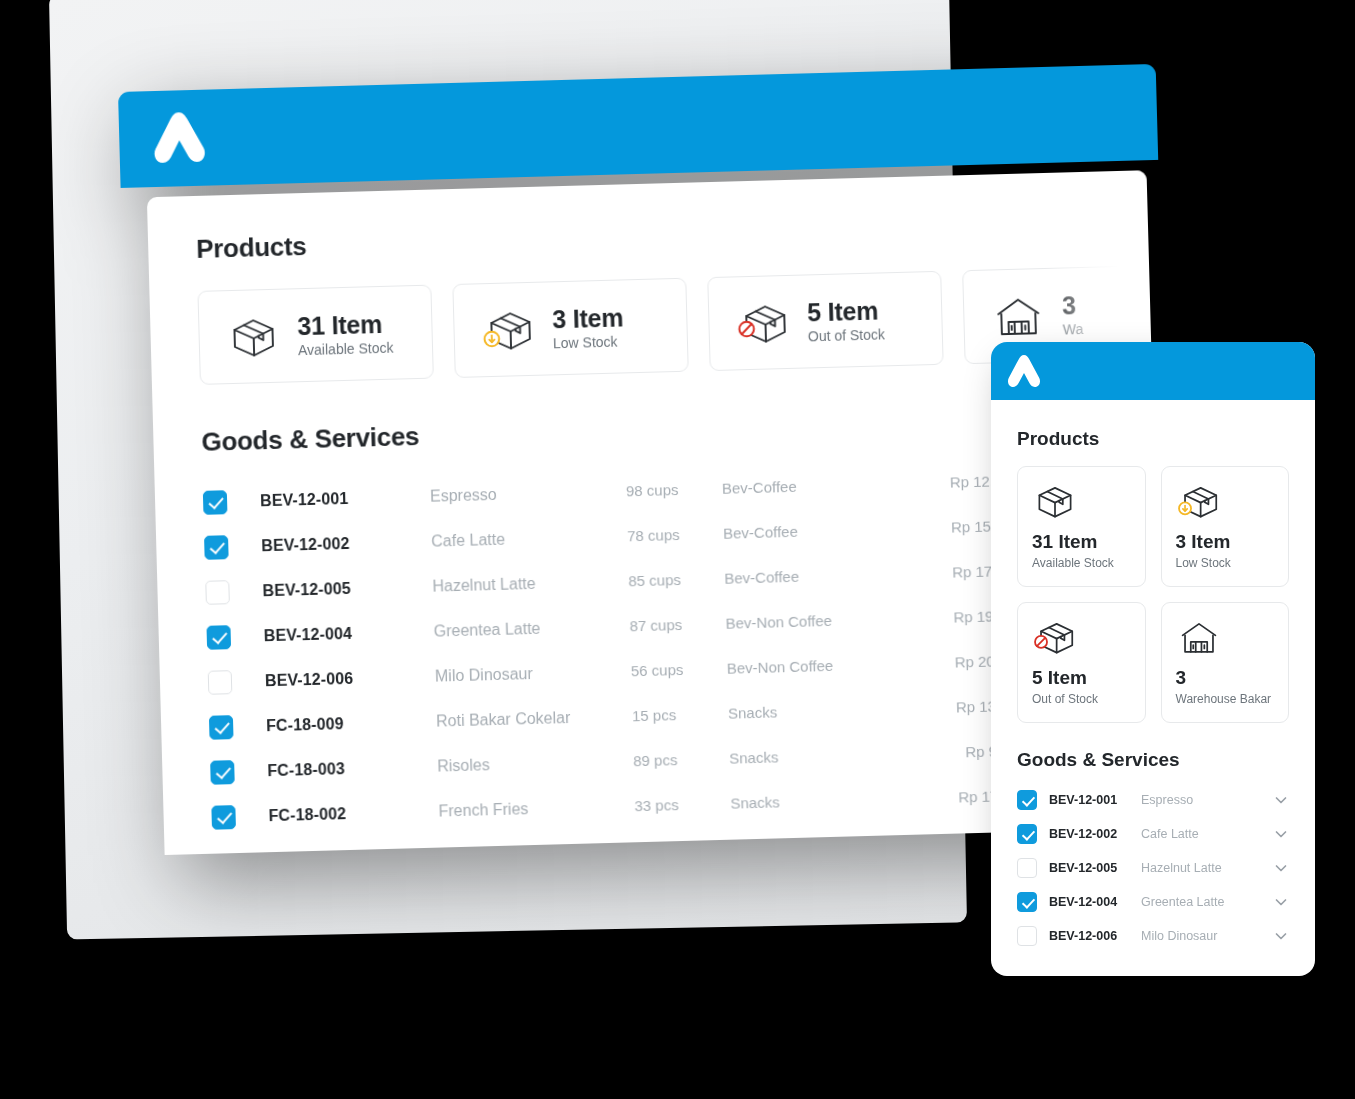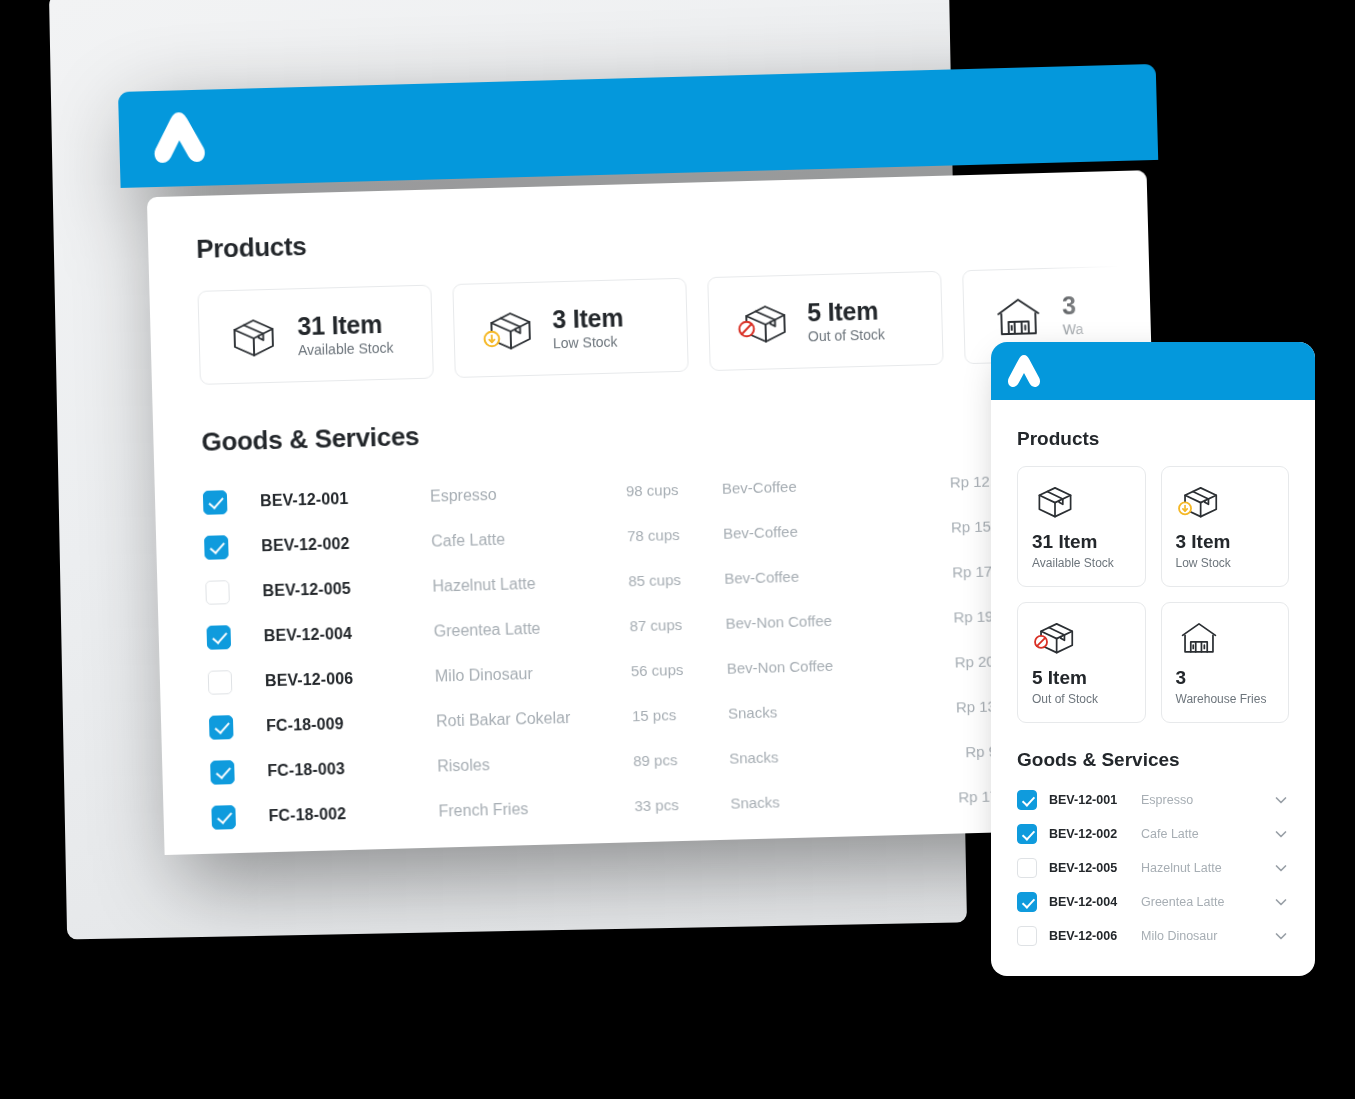--- a/index.html
+++ b/index.html
@@ -406,21 +406,21 @@
               <g fill="none" stroke="#2b2f33" stroke-width="2.1" stroke-linejoin="round" stroke-linecap="round">
                 <path d="M8 22 L28 8 L48 22"></path>
                 <path d="M11 22 L11 42 L45 42 L45 22"></path>
                 <path d="M18 42 L18 30 L38 30 L38 42"></path>
                 <path d="M24 30 L24 42 M31 30 L31 42"></path>
                 <path d="M21 34 L21 38 M34.5 34 L34.5 38"></path>
               </g>
             </svg>
           </span>
           <div class="m-num">3</div>
-          <div class="m-label">Warehouse Fries</div>
+          <div class="m-label">Warehouse Bakar</div>
         </div>
 
       </div>
 
       <div class="m-goods-title">Goods &amp; Services</div>
 
       <div class="m-list" id="mobile-rows">
           <div class="m-row">
             <span class="cb on"></span>
             <span class="m-sku">BEV-12-001</span>

